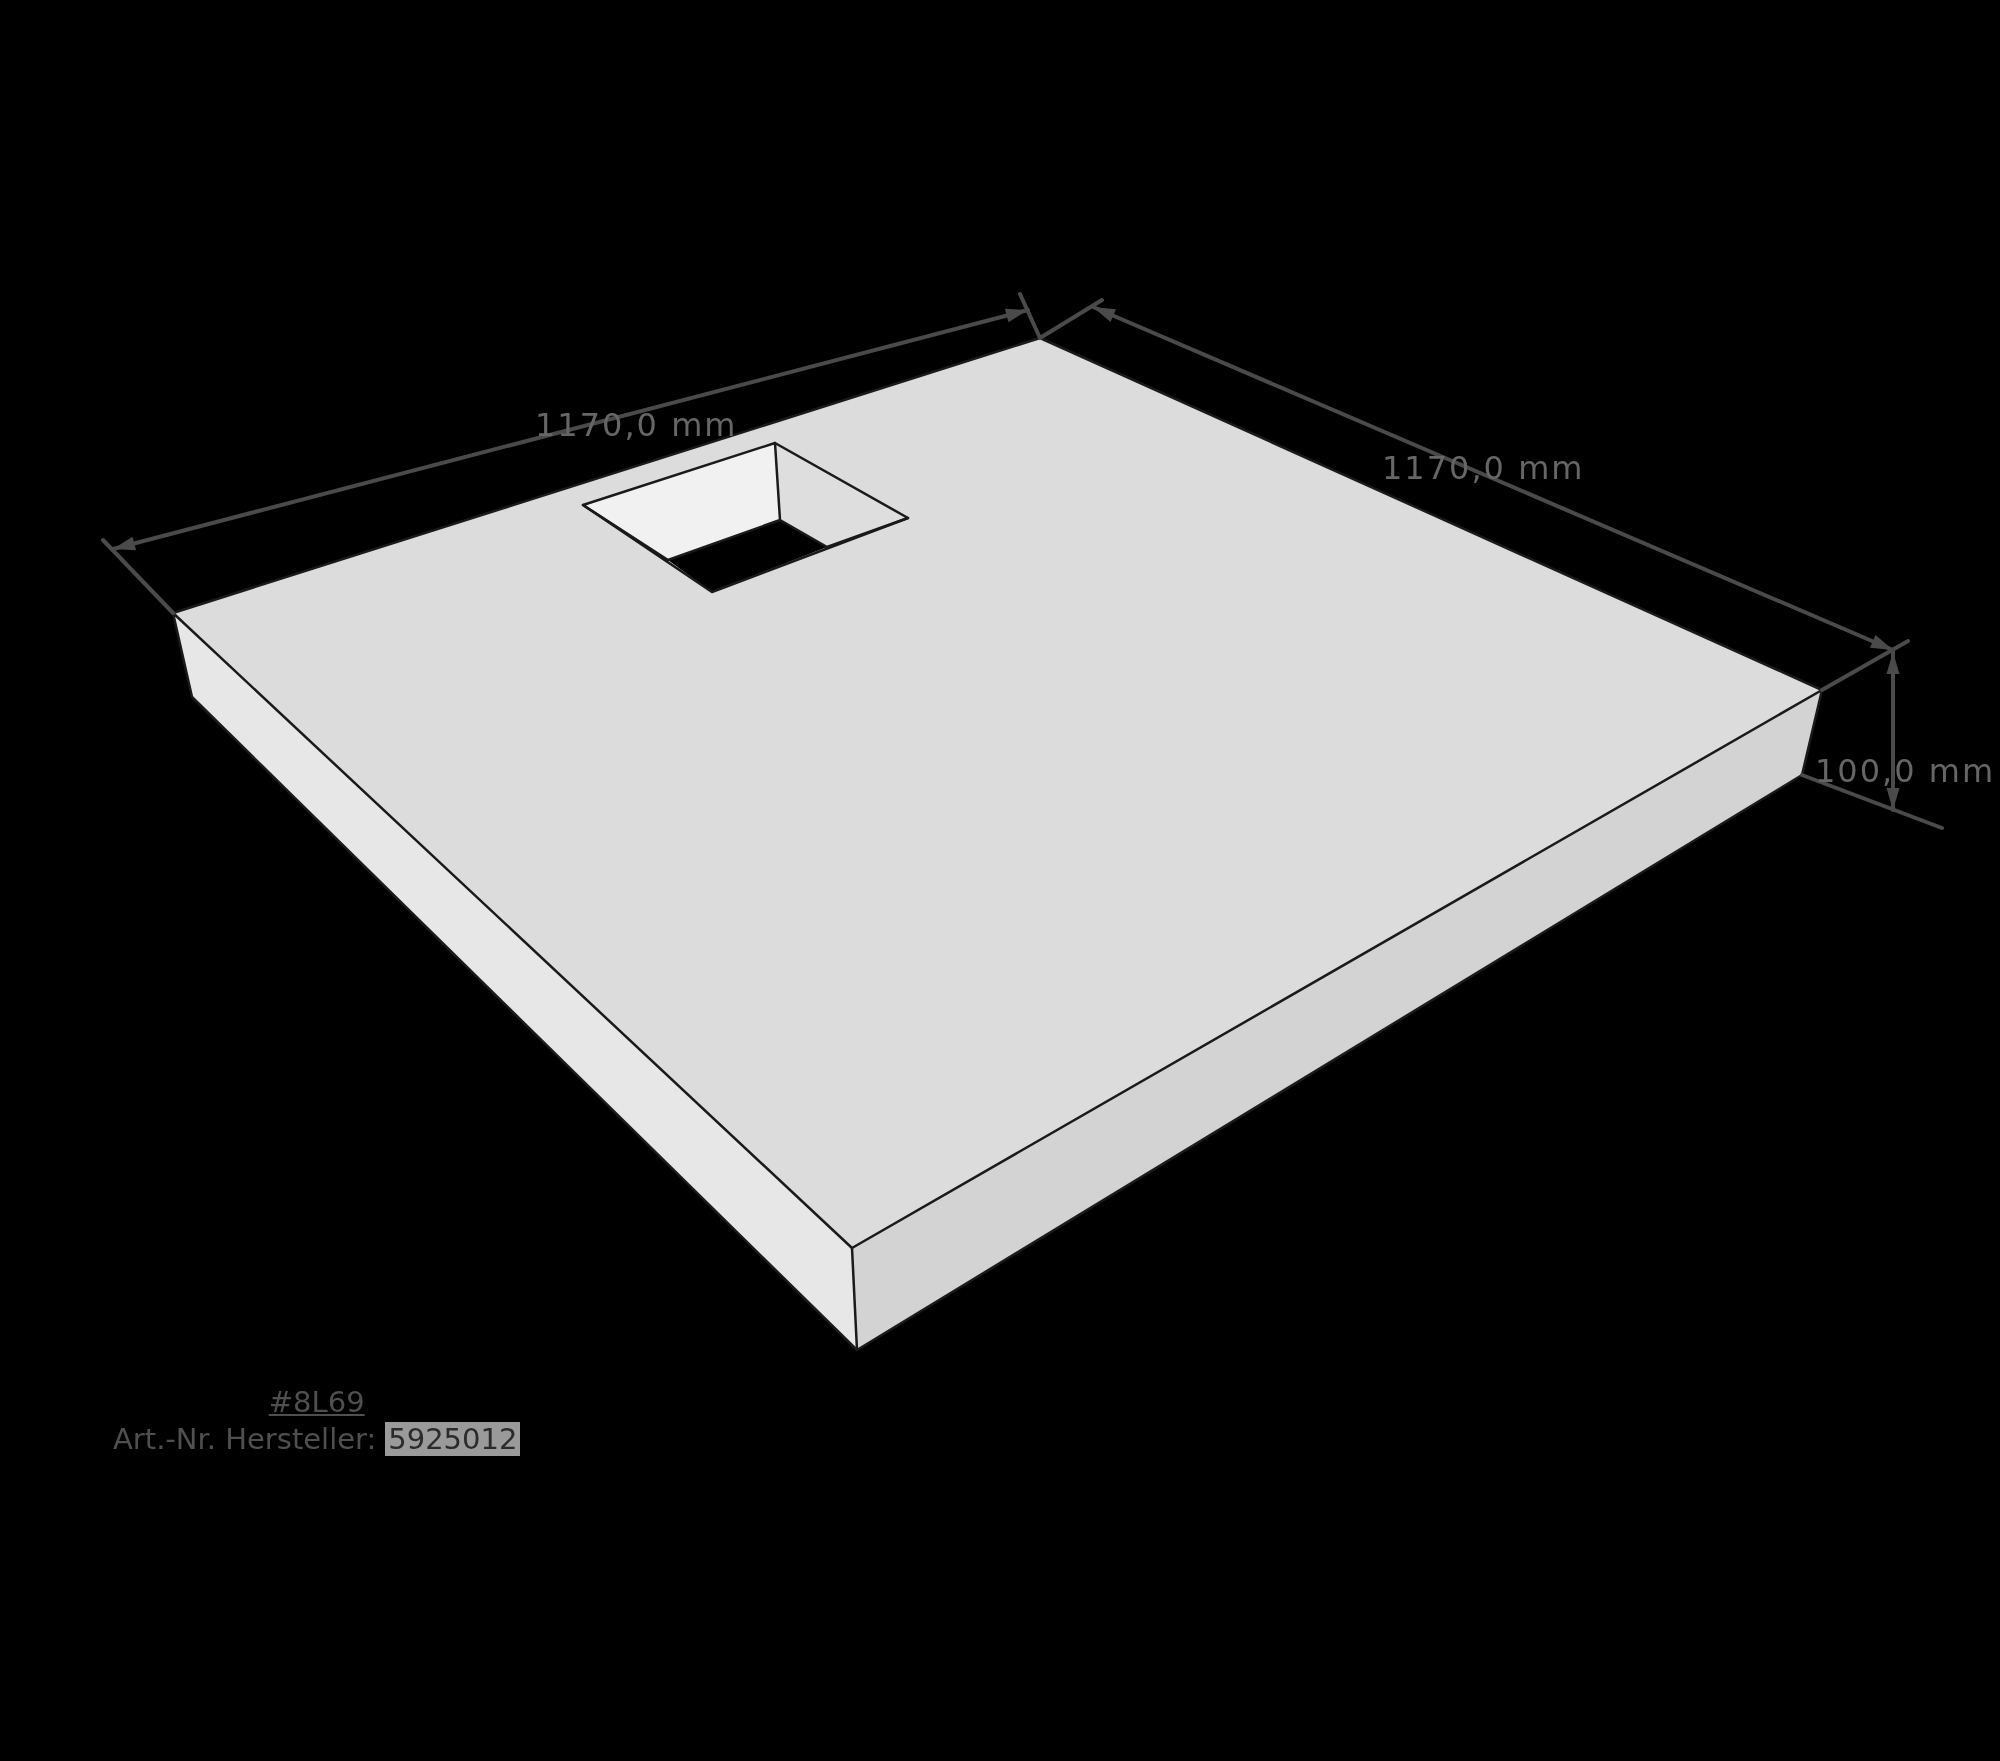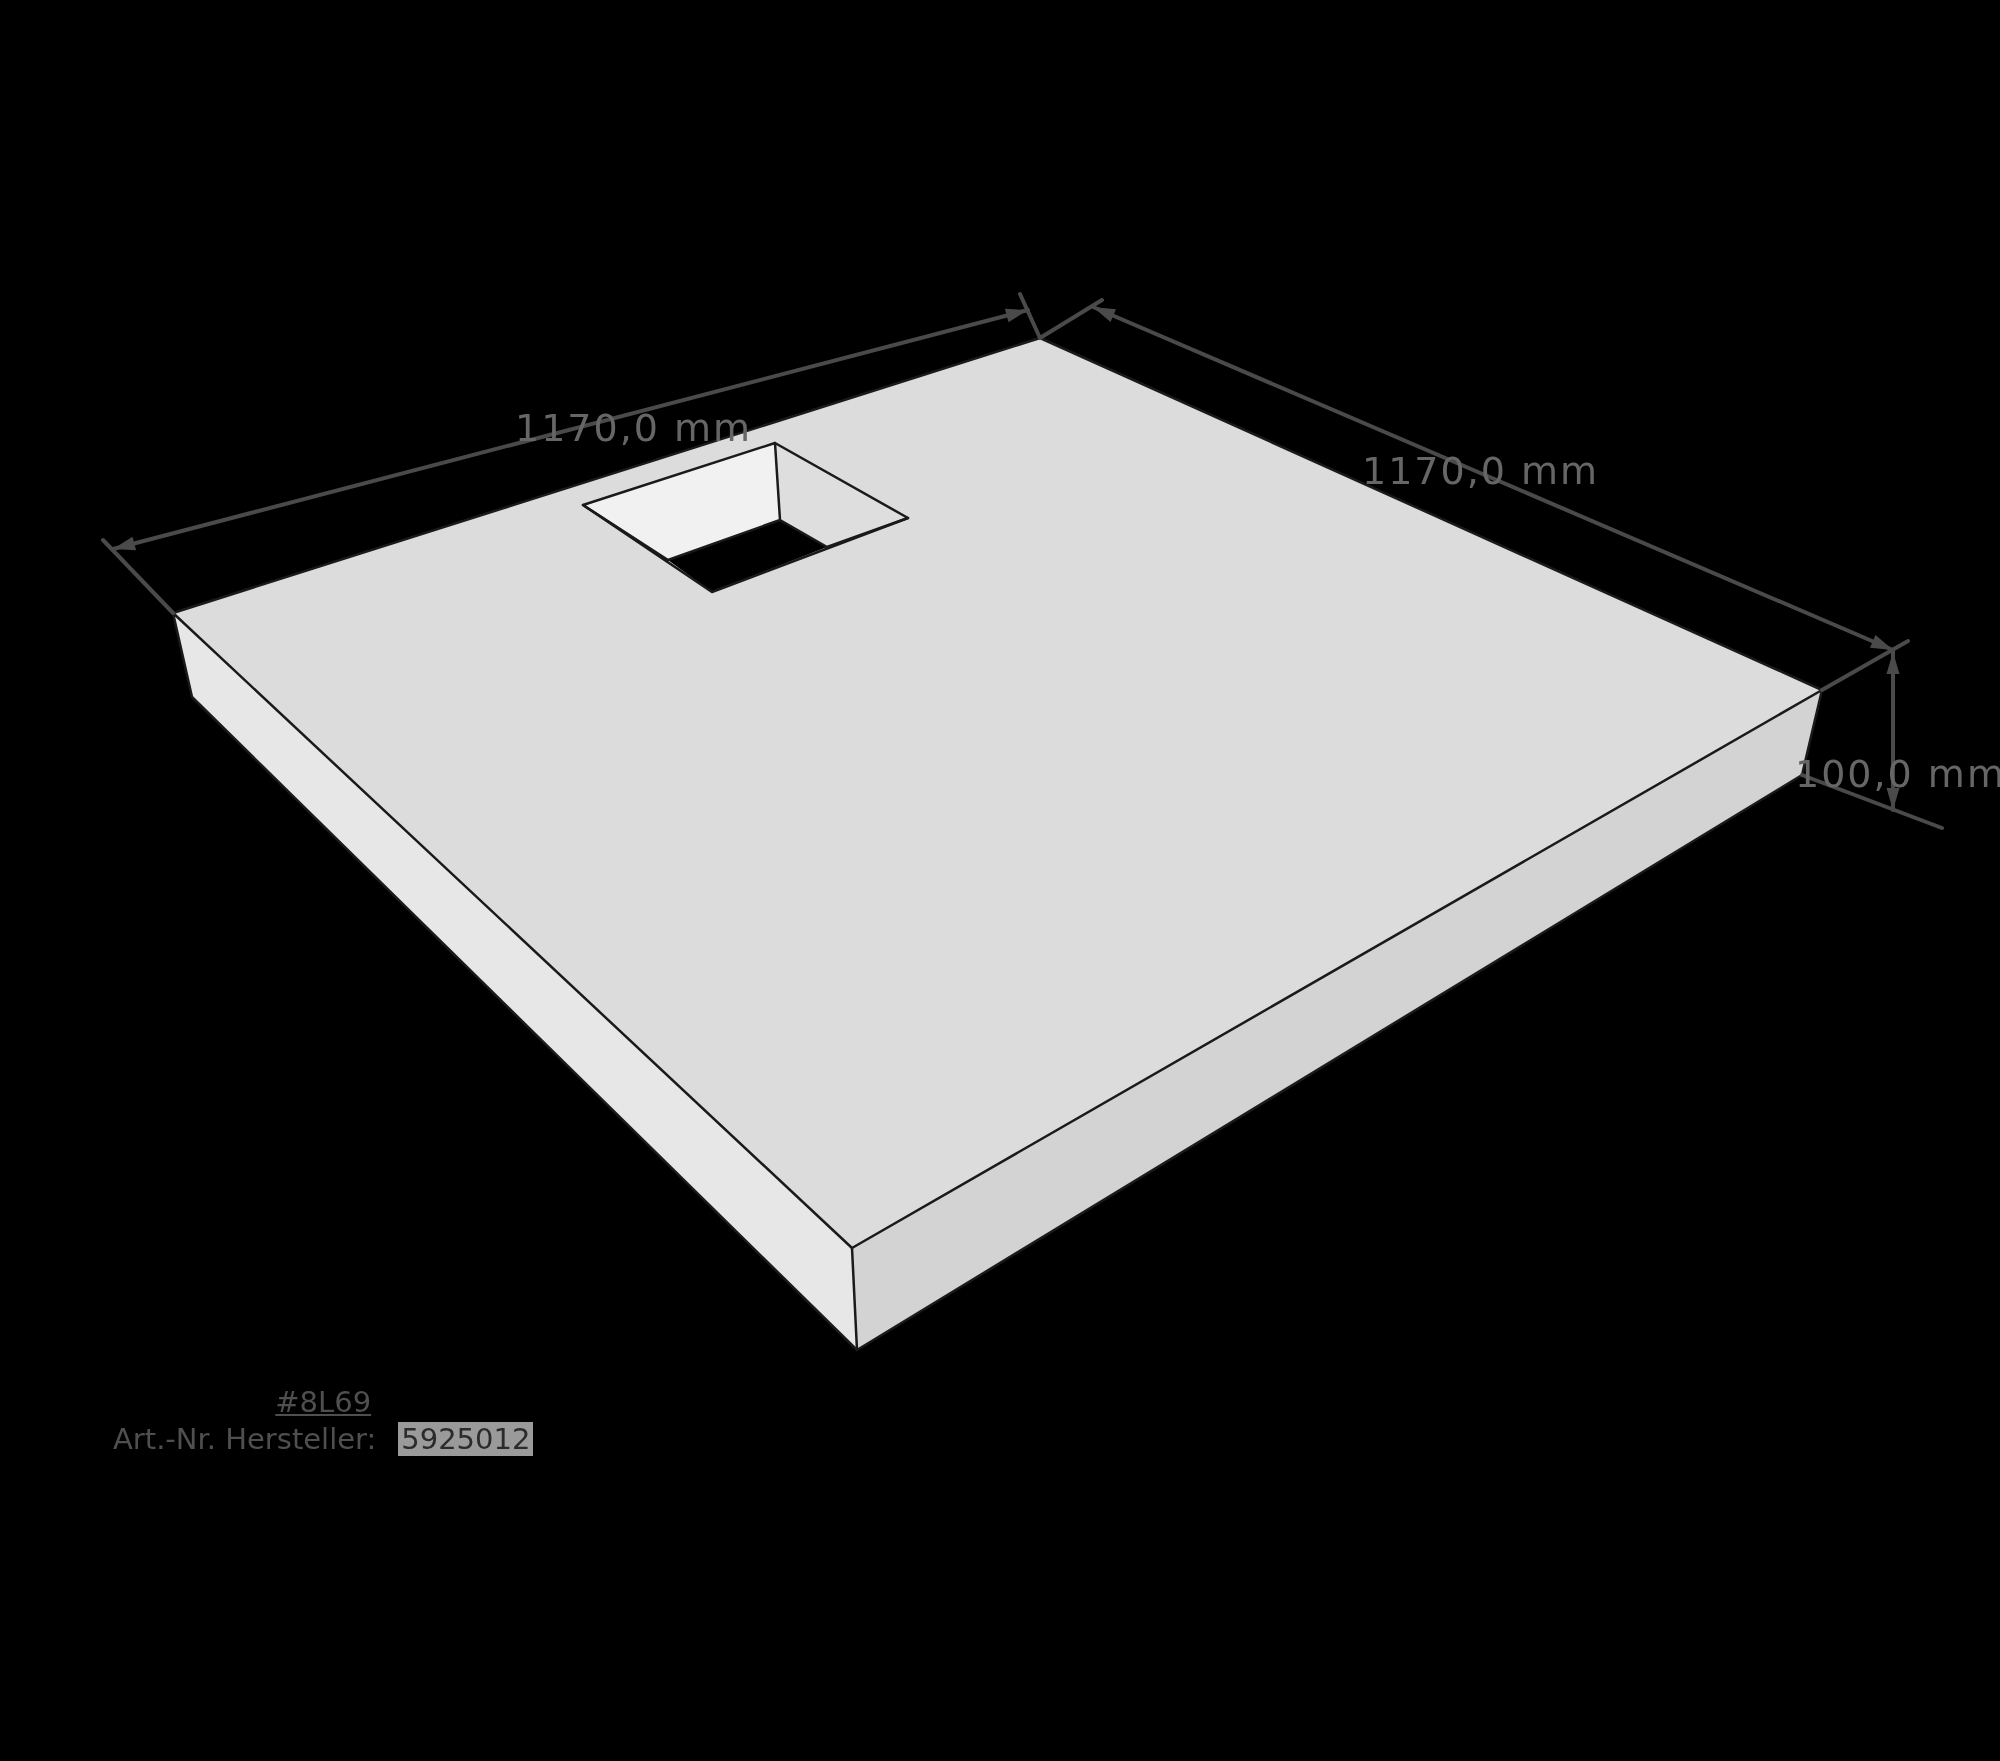--- a/index.html
+++ b/index.html
@@ -6,24 +6,25 @@
   #stage{
     position:relative;
     width:2000px;height:1761px;
     background:#000;
     overflow:hidden;
     font-family:"DejaVu Sans", sans-serif;
   }
   #scene-svg{position:absolute;left:0;top:0;width:2000px;height:1761px;}
   .dim-label{
     position:absolute;
-    font-size:38px;
+    font-size:32px;
     letter-spacing:2px;
     color:#666666;
     white-space:nowrap;
+    margin-left:20px;
   }
   #label-width{left:515px;top:406px;}
   #label-depth{left:1362px;top:449px;}
   #label-height{left:1795px;top:752px;}
   #product-info{
     position:absolute;
     left:113px;top:1384px;
     font-size:29px;
     line-height:37px;
     color:#4f4f4f;
@@ -31,21 +32,21 @@
     text-align:center;
   }
   #product-id{
     text-decoration:underline;
     color:#4f4f4f;
     display:inline-block;
   }
   .art-value{
     background:#9a9a9a;
     color:#2b2b2b;
-    margin-left:22px;
+    margin-left:9px;
     padding:0 3px;
   }
 </style>
 </head>
 <body>
 
 <div id="stage">
 
   <svg id="scene-svg" viewBox="0 0 2000 1761" xmlns="http://www.w3.org/2000/svg">
 

